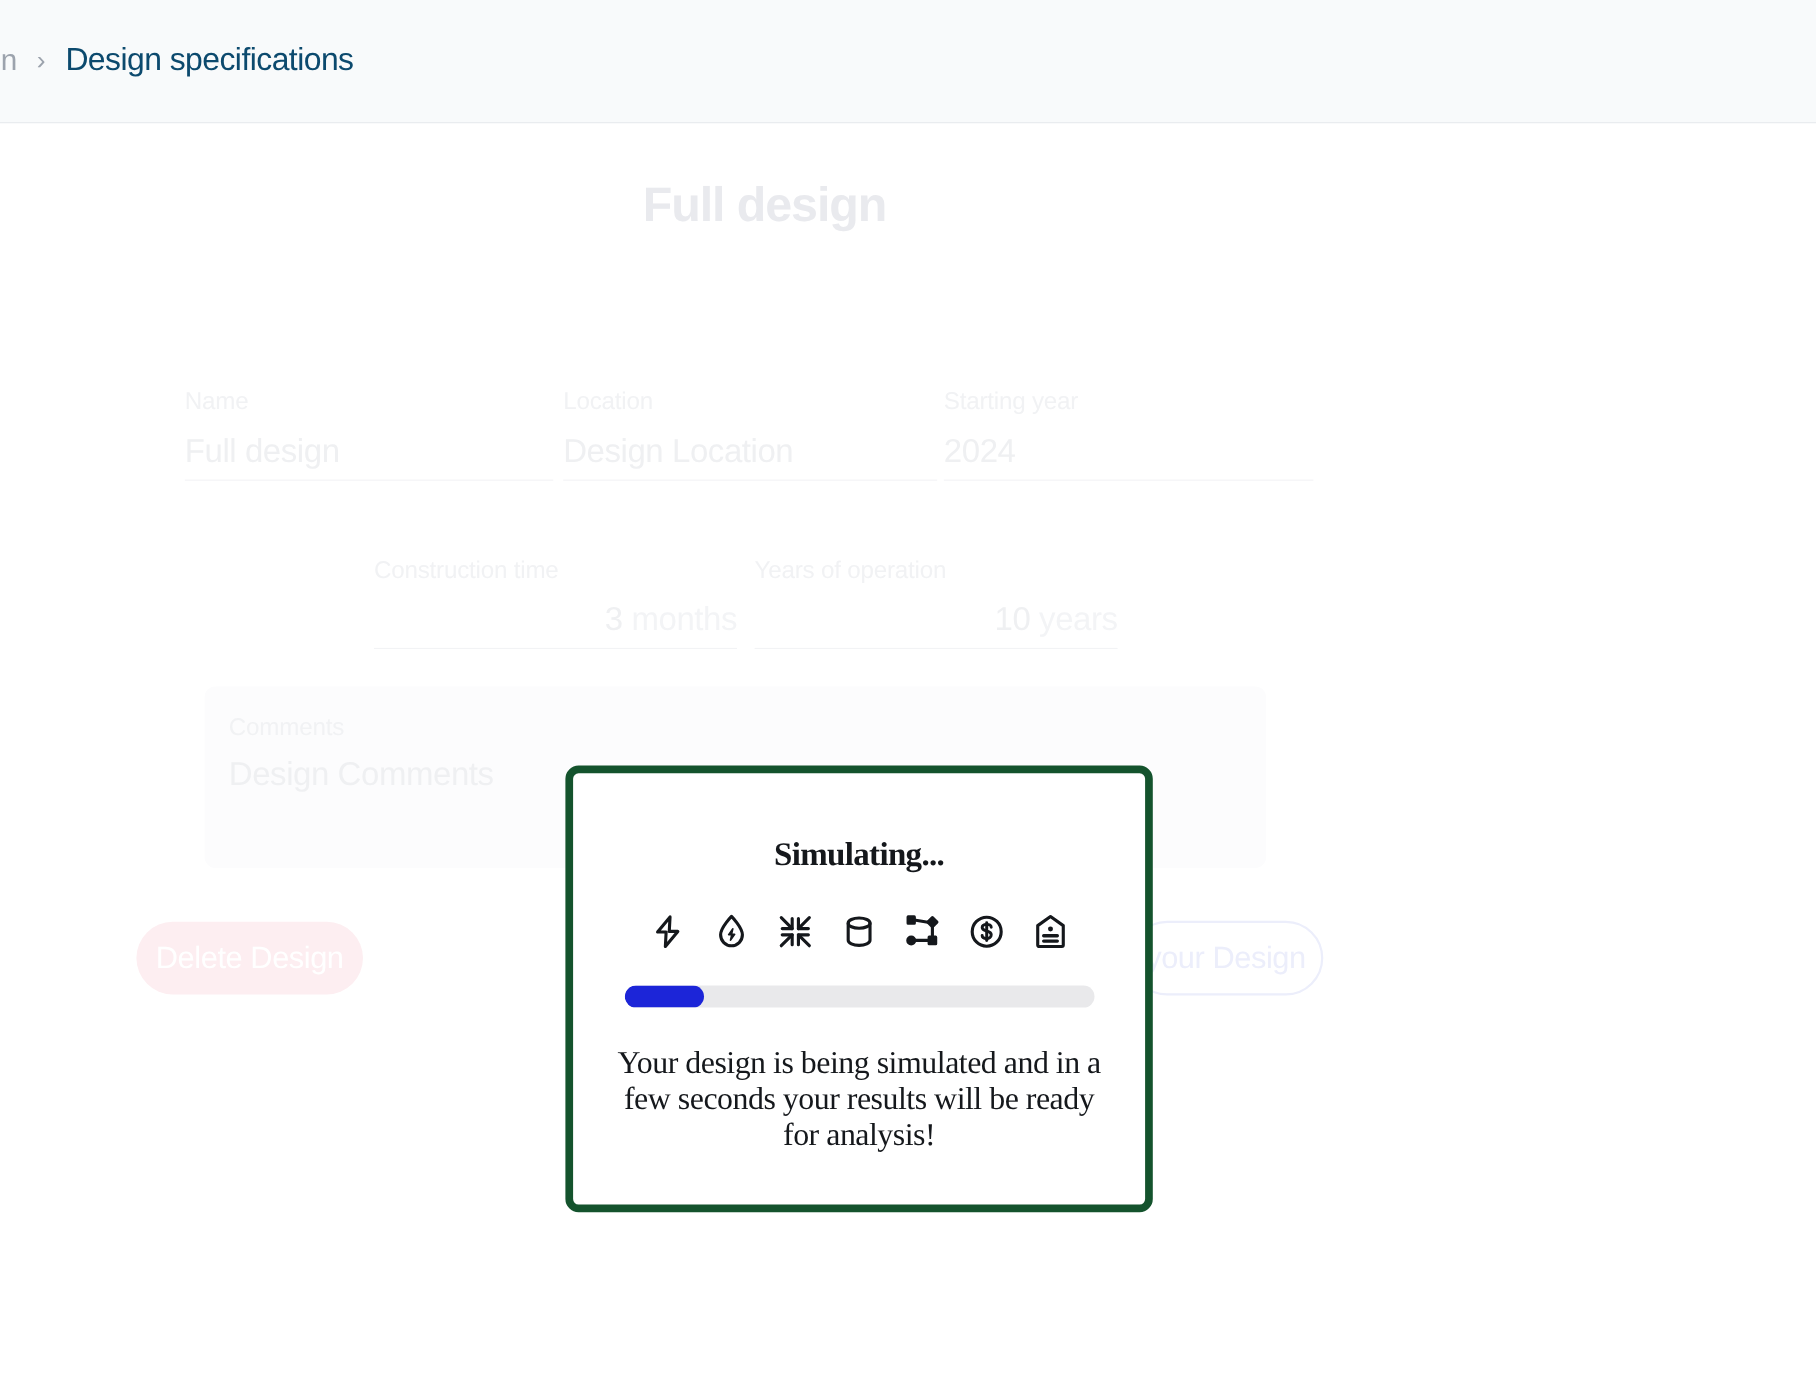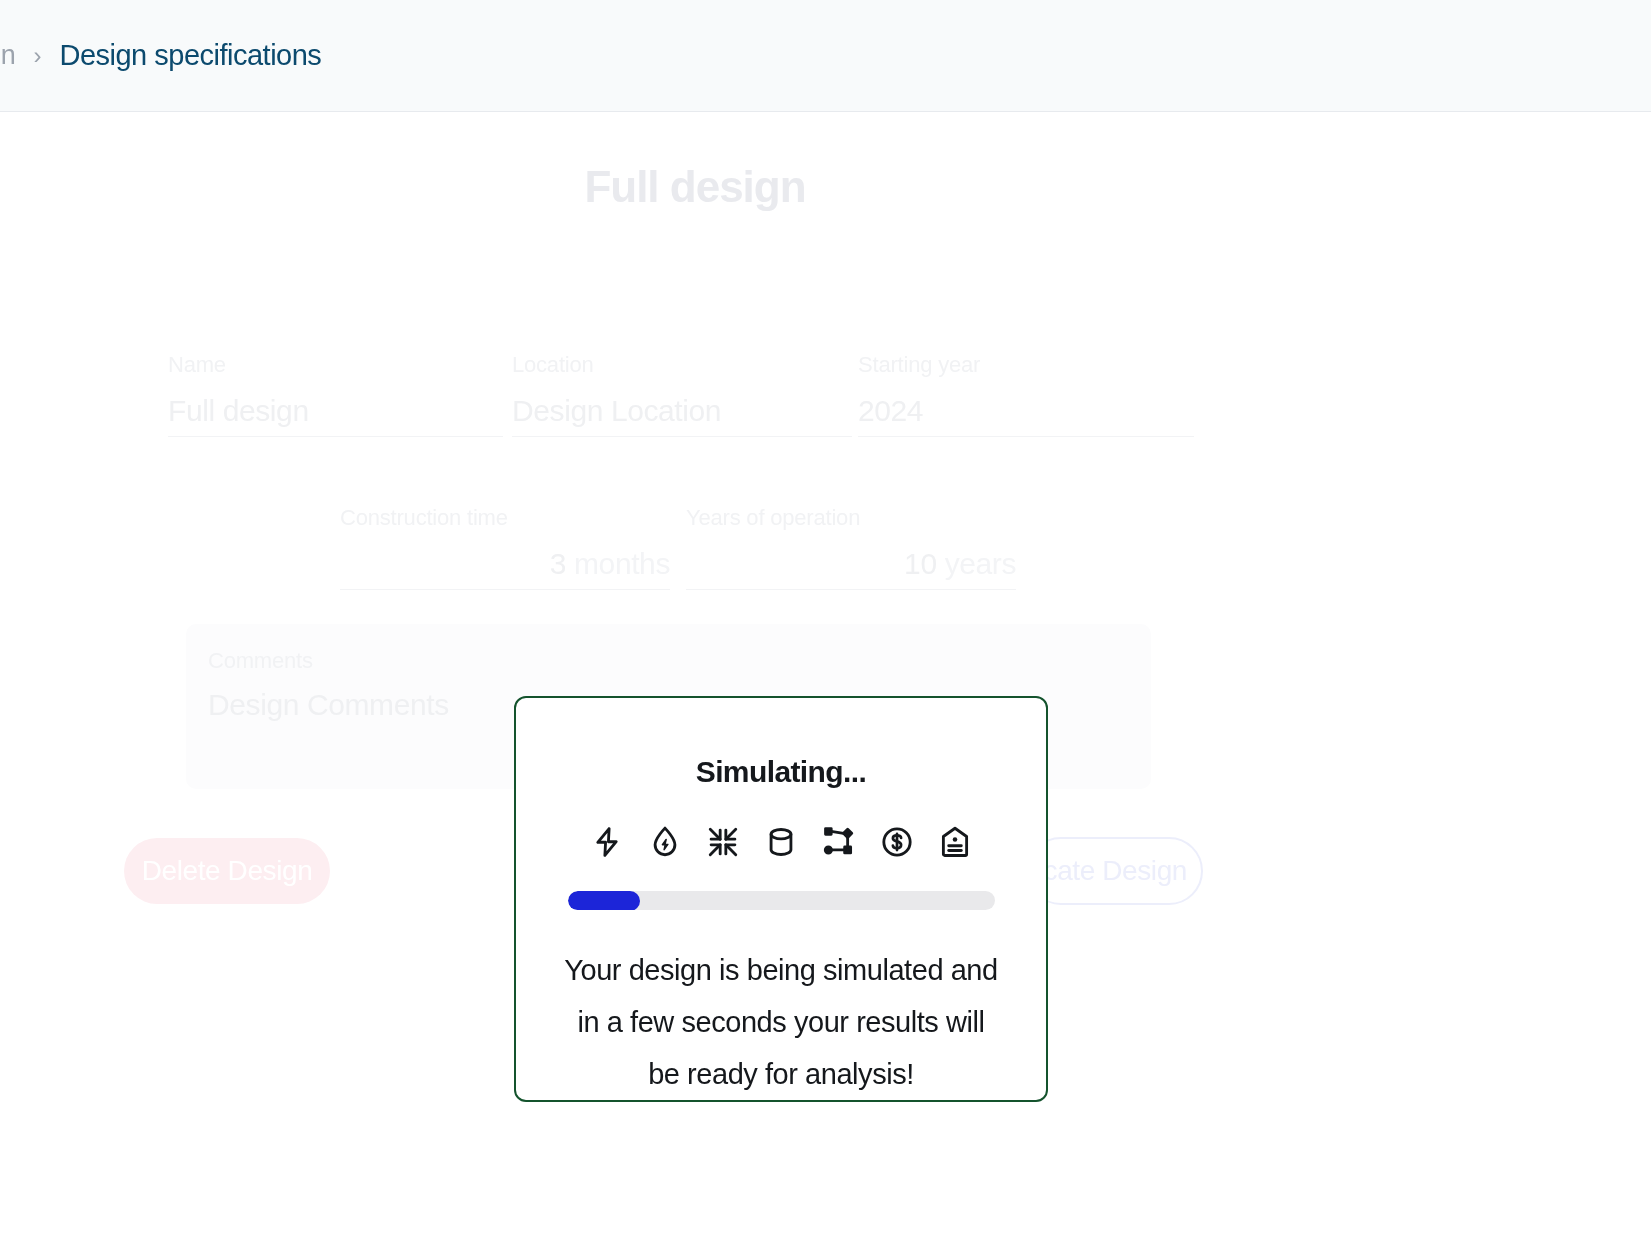--- a/index.html
+++ b/index.html
@@ -152,25 +152,26 @@
   }
 
   
   .modal {
     position: absolute;
     left: 514px;
     top: 696px;
     width: 534px;
     height: 406px;
     background: #ffffff;
-    border: 2px solid #14532d;
+    border: 7px solid #14532d;
     border-radius: 12px;
     display: flex;
     flex-direction: column;
     align-items: center;
+    font-family: Liberation Serif, serif;
   }
   .modal-title {
     margin-top: 57px;
     font-size: 30px;
     font-weight: bold;
     color: #15181c;
     letter-spacing: -0.6px;
   }
   .icon-row {
     margin-top: 36px;
@@ -192,21 +193,21 @@
     height: 20px;
     background: #1c25d8;
     border-radius: 10px;
   }
 
   .modal-message {
     margin-top: 34px;
     width: 440px;
     text-align: center;
     font-size: 29px;
-    line-height: 52px;
+    line-height: 33px;
     color: #15181c;
     letter-spacing: -0.45px;
   }
 </style>
 </head>
 <body>
 
 <div class="topbar">
   <div class="breadcrumb">
     <span class="crumb-muted">gn</span>
@@ -243,21 +244,21 @@
     <span class="field-label">Years of operation</span>
     <span class="field-value"><span>10</span> <span class="unit">years</span></span>
   </div>
 
   <div class="comments-box">
     <span class="comments-label">Comments</span>
     <span class="comments-placeholder">Design Comments</span>
   </div>
 
   <div class="btn btn-delete">Delete Design</div>
-  <div class="btn btn-duplicate">cate Design</div>
+  <div class="btn btn-duplicate">your Design</div>
 </div>
 
 <div class="modal">
 
   <div class="modal-title">Simulating...</div>
 
   <div class="icon-row">
 
     <span>
       <svg width="34" height="34" viewBox="0 0 24 24" fill="none" stroke="#15181c" stroke-width="2" stroke-linejoin="round" stroke-linecap="round">

